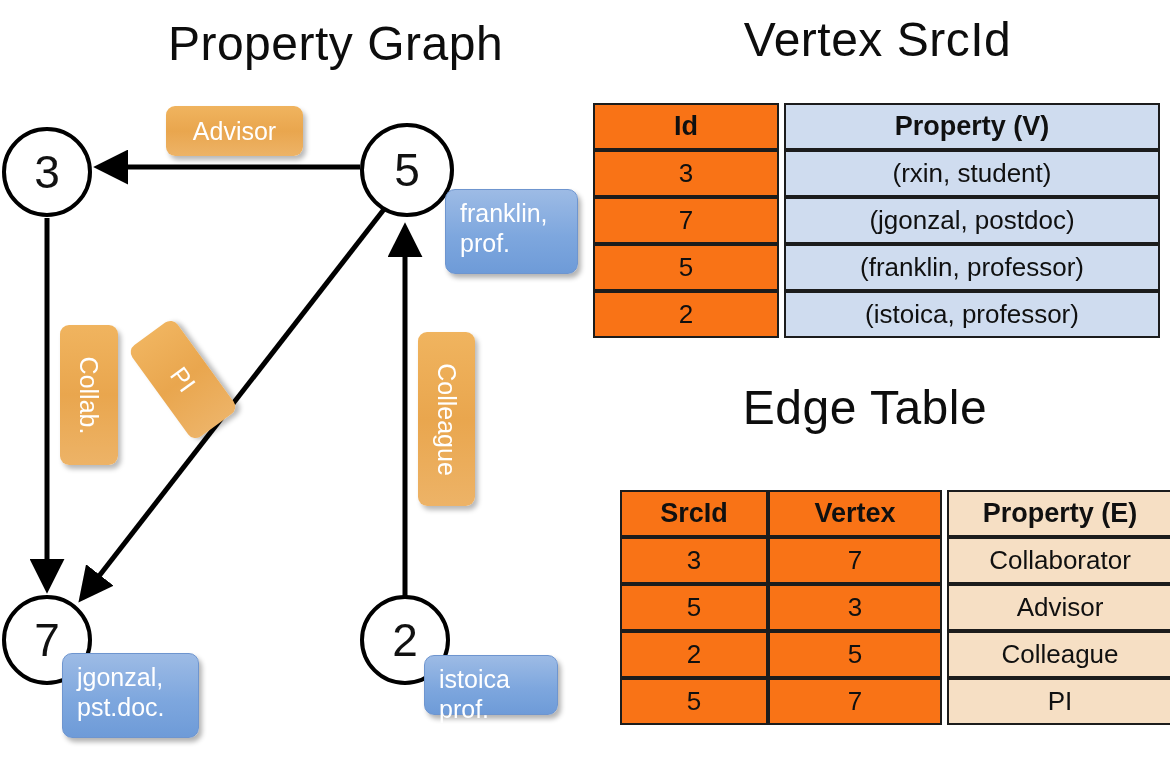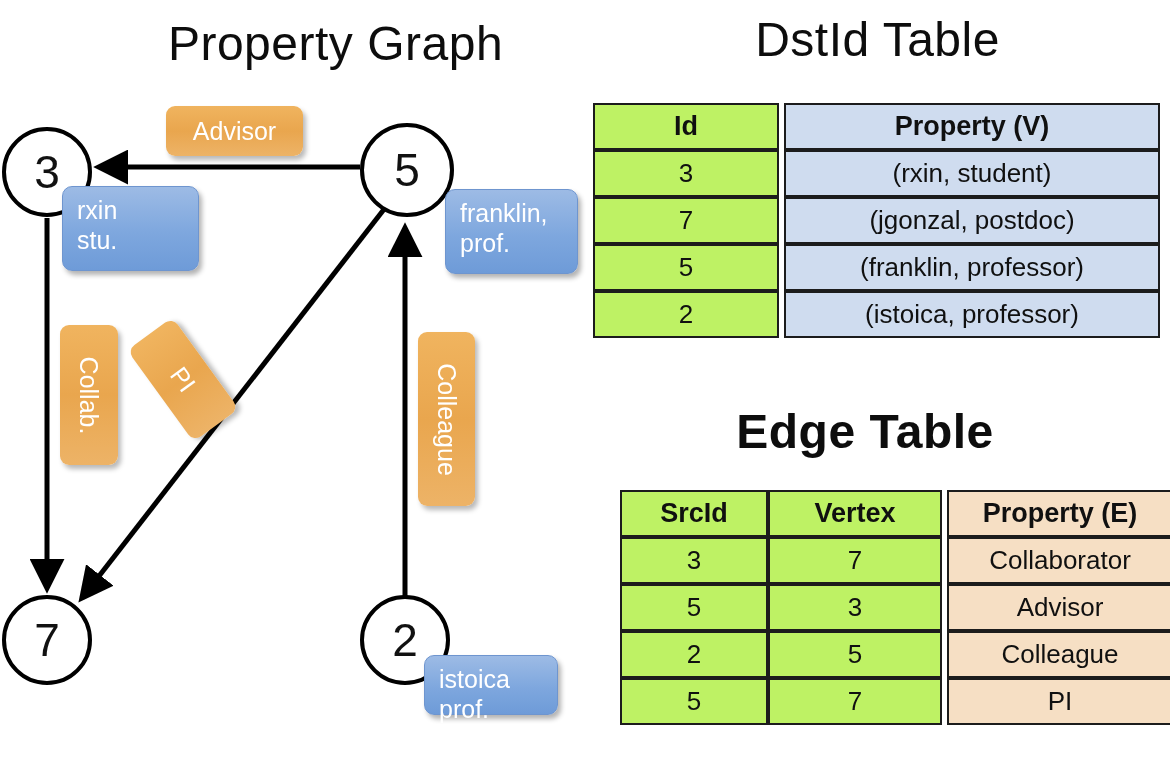--- a/index.html
+++ b/index.html
@@ -22,21 +22,21 @@
     font-family: "Liberation Sans", sans-serif;
     font-weight: 300;
     font-size: 48px;
     letter-spacing: 0.5px;
     color: #0d0d0d;
     white-space: nowrap;
     text-align: center;
   }
   #title-property-graph { left: 0;   top: 16px;  width: 585px; padding-left: 43px; }
   #title-vertex-table   { left: 585px; top: 12px; width: 585px; }
-  #title-edge-table     { left: 585px; top: 404px; width: 560px; font-weight: bold; }
+  #title-edge-table     { left: 585px; top: 380px; width: 560px; }
 
   
   #graph-panel {
     position: absolute;
     left: 0; top: 0;
     width: 585px; height: 760px;
   }
   #graph-svg {
     position: absolute;
     left: 0; top: 0;
@@ -100,21 +100,21 @@
     border-collapse: separate;
     border-spacing: 0;
     table-layout: fixed;
   }
   .tbl td, .tbl th {
     border: 2px solid #1c1c1c;
     text-align: center;
     font-weight: 300;
     font-size: 26px;
     color: #101010;
-    background: #bef264;
+    background: #f97316;
     padding: 0;
     height: 47px;
     box-sizing: border-box;
   }
   .tbl th {
     font-weight: 700;
     font-size: 27px;
   }
   .sep-col {
     border: none !important;
@@ -134,21 +134,21 @@
 
   #edge-table col.c-src  { width: 148px; }
   #edge-table col.c-dst  { width: 174px; }
   #edge-table col.c-sep  { width: 5px; }
   #edge-table col.c-prop { width: 226px; }
 </style>
 </head>
 <body>
 
 <div class="title" id="title-property-graph">Property Graph</div>
-<div class="title" id="title-vertex-table">DstId Table</div>
+<div class="title" id="title-vertex-table">Vertex SrcId</div>
 <div class="title" id="title-edge-table">Edge Table</div>
 
 <div id="graph-panel">
 
   <svg id="graph-svg" viewBox="0 0 585 760">
     <defs>
       <marker id="arrow" viewBox="0 0 12 12" refX="10" refY="6" markerWidth="7" markerHeight="7" orient="auto-start-reverse">
         <path d="M 0 0 L 12 6 L 0 12 z" fill="#000"></path>
       </marker>
     </defs>
@@ -168,27 +168,27 @@
   <div class="node" style="left:360px; top:123px; width:94px; height:94px;">
     <span>5</span>
   </div>
   <div class="node" style="left:2px; top:595px; width:90px; height:90px;">
     <span>7</span>
   </div>
   <div class="node" style="left:360px; top:595px; width:90px; height:90px;">
     <span>2</span>
   </div>
 
-  <div class="prop-box" style="left:62px; top:186px; width:137px; height:85px;">
-    <div>rxin</div>
-    <div>stu.</div>
-  </div>
   <div class="prop-box" style="left:425px; top:189px; width:133px; height:85px;margin-left:20px;">
     <div>franklin,</div>
     <div>prof.</div>
+  </div>
+  <div class="prop-box" style="left:62px; top:653px; width:137px; height:85px;">
+    <div>jgonzal,</div>
+    <div>pst.doc.</div>
   </div>
   <div class="prop-box" style="left:424px; top:655px; width:134px; height:60px;">
     <div>istoica</div>
     <div>prof.</div>
   </div>
 
   <div class="edge-label" style="left:166px; top:106px; width:137px; height:50px;">
     <span>Advisor</span>
   </div>
 

